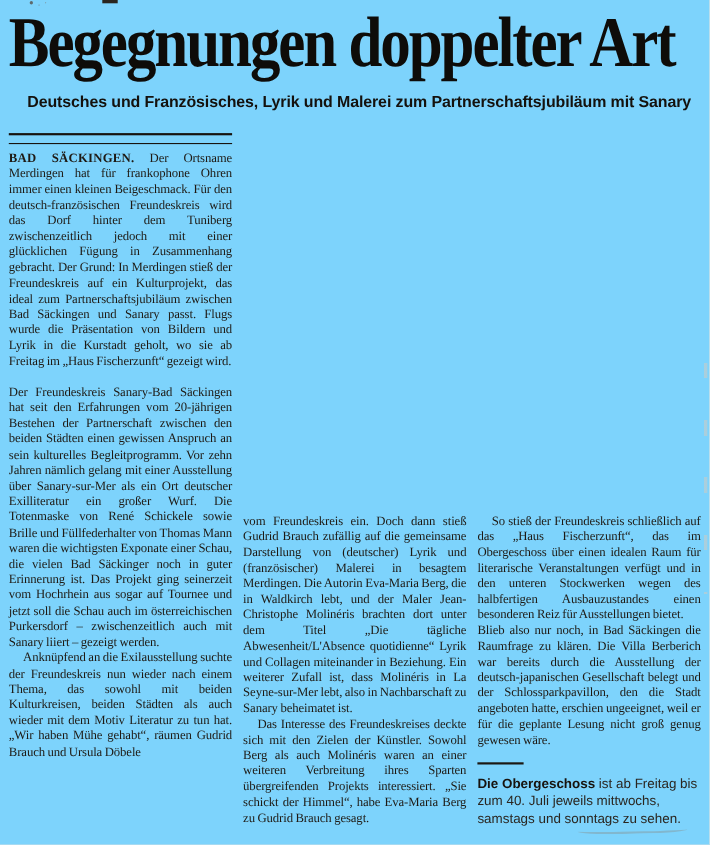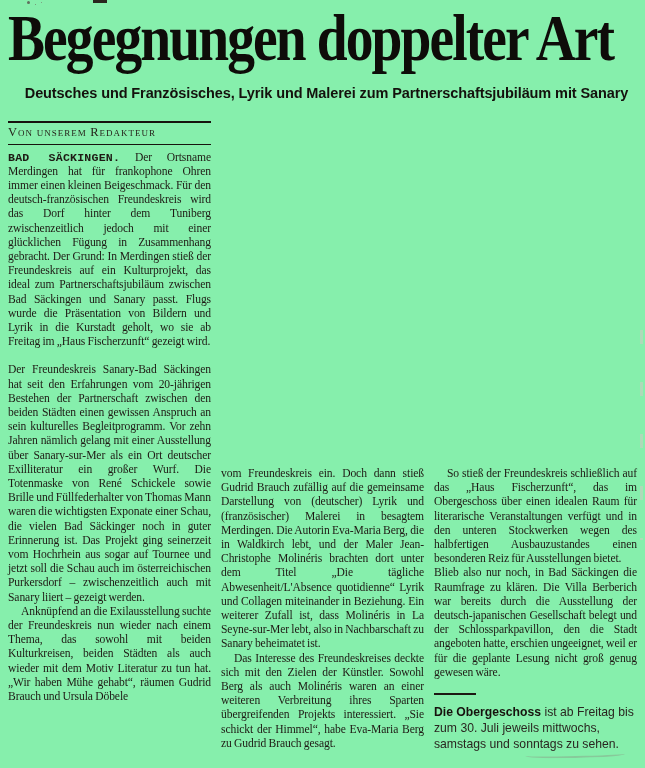--- a/index.html
+++ b/index.html
@@ -1,21 +1,21 @@
 <!DOCTYPE html>
 <html lang="de"><head>
 <meta charset="utf-8">
 <style>
   html, body { margin: 0; padding: 0; background: #e9e7e2; }
   .page {
     position: relative;
     width: 645px;
     height: 768px;
     margin: 0 auto;
-    background: #86efac;
+    background: #7dd3fc;
     overflow: hidden;
     color: #1b1812;
     box-sizing: border-box;
   }
   .headline {
     font-family: "Liberation Serif", "DejaVu Serif", serif;
     font-weight: 700;
     font-size: 59px;
     line-height: 62px;
     letter-spacing: -2px;
@@ -65,21 +65,21 @@
     font-size: 12.5px;
     line-height: 13.5px;
     letter-spacing: 1px;
     text-align: left;
     color: #241f18;
   }
   .byline span { display: block; }
   .par { margin: 0; }
   .par-gap { margin-top: 14px; }
   .par-indent { text-indent: 13px; }
-  .lead-in { font-weight: 700; letter-spacing: 0.2px; font-family: Liberation Mono, monospace; }
+  .lead-in { font-weight: 700; letter-spacing: 0.2px; }
   .note-divider {
     width: 42px;
     border: none;
     border-top: 2px solid #1c1812;
     margin: 13px 0 9px 0;
   }
   .footer-note {
     font-family: "Liberation Sans", "DejaVu Sans", sans-serif;
     font-size: 12.2px;
     line-height: 16px;
@@ -111,33 +111,32 @@
   <div class="artifact artifact-bottom-scribble"></div>
 
   <h1 class="headline">Begegnungen doppelter Art</h1>
 
   <div class="subheadline">Deutsches und Französisches, Lyrik und Malerei zum Partnerschaftsjubiläum mit Sanary</div>
 
   <div class="article-row">
 
     <div class="col">
       <div class="byline">
-        <span>Von unserem Redakteur</span>
       </div>
       <p class="par"><b class="lead-in">BAD SÄCKINGEN.</b><span> Der Ortsname Merdingen hat für frankophone Ohren immer einen kleinen Beigeschmack. Für den deutsch-französischen Freundeskreis wird das Dorf hinter dem Tuniberg zwischenzeitlich jedoch mit einer glücklichen Fügung in Zusammenhang gebracht. Der Grund: In Merdingen stieß der Freundeskreis auf ein Kulturprojekt, das ideal zum Partnerschaftsjubiläum zwischen Bad Säckingen und Sanary passt. Flugs wurde die Präsentation von Bildern und Lyrik in die Kurstadt geholt, wo sie ab Freitag im „Haus Fischerzunft“ gezeigt wird.</span></p>
       <p class="par par-gap">Der Freundeskreis Sanary-Bad Säckingen hat seit den Erfahrungen vom 20-jährigen Bestehen der Partnerschaft zwischen den beiden Städten einen gewissen Anspruch an sein kulturelles Begleitprogramm. Vor zehn Jahren nämlich gelang mit einer Ausstellung über Sanary-sur-Mer als ein Ort deutscher Exilliteratur ein großer Wurf. Die Totenmaske von René Schickele sowie Brille und Füllfederhalter von Thomas Mann waren die wichtigsten Exponate einer Schau, die vielen Bad Säckinger noch in guter Erinnerung ist. Das Projekt ging seinerzeit vom Hochrhein aus sogar auf Tournee und jetzt soll die Schau auch im österreichischen Purkersdorf – zwischenzeitlich auch mit Sanary liiert – gezeigt werden.</p>
       <p class="par par-indent">Anknüpfend an die Exilausstellung suchte der Freundeskreis nun wieder nach einem Thema, das sowohl mit beiden Kulturkreisen, beiden Städten als auch wieder mit dem Motiv Literatur zu tun hat. „Wir haben Mühe gehabt“, räumen Gudrid Brauch und Ursula Döbele</p>
     </div>
 
     <div class="col col-offset">
       <p class="par">vom Freundeskreis ein. Doch dann stieß Gudrid Brauch zufällig auf die gemeinsame Darstellung von (deutscher) Lyrik und (französischer) Malerei in besagtem Merdingen. Die Autorin Eva-Maria Berg, die in Waldkirch lebt, und der Maler Jean-Christophe Molinéris brachten dort unter dem Titel „Die tägliche Abwesenheit/L'Absence quotidienne“ Lyrik und Collagen miteinander in Beziehung. Ein weiterer Zufall ist, dass Molinéris in La Seyne-sur-Mer lebt, also in Nachbarschaft zu Sanary beheimatet ist.</p>
       <p class="par par-indent">Das Interesse des Freundeskreises deckte sich mit den Zielen der Künstler. Sowohl Berg als auch Molinéris waren an einer weiteren Verbreitung ihres Sparten übergreifenden Projekts interessiert. „Sie schickt der Himmel“, habe Eva-Maria Berg zu Gudrid Brauch gesagt.</p>
     </div>
 
     <div class="col col-offset">
       <p class="par par-indent">So stieß der Freundeskreis schließlich auf das „Haus Fischerzunft“, das im Obergeschoss über einen idealen Raum für literarische Veranstaltungen verfügt und in den unteren Stockwerken wegen des halbfertigen Ausbauzustandes einen besonderen Reiz für Ausstellungen bietet.</p>
       <p class="par">Blieb also nur noch, in Bad Säckingen die Raumfrage zu klären. Die Villa Berberich war bereits durch die Ausstellung der deutsch-japanischen Gesellschaft belegt und der Schlossparkpavillon, den die Stadt angeboten hatte, erschien ungeeignet, weil er für die geplante Lesung nicht groß genug gewesen wäre.</p>
       <hr class="note-divider">
-      <p class="footer-note"><b>Die Obergeschoss</b><span> ist ab Freitag bis zum 30. Juli jeweils mittwochs, samstags und sonntags zu sehen.</span></p>
+      <p class="footer-note"><b>Die Obergeschoss</b><span> ist ab Freitag bis zum 40. Juli jeweils mittwochs, samstags und sonntags zu sehen.</span></p>
     </div>
 
   </div>
 </div>
 
 </body></html>

